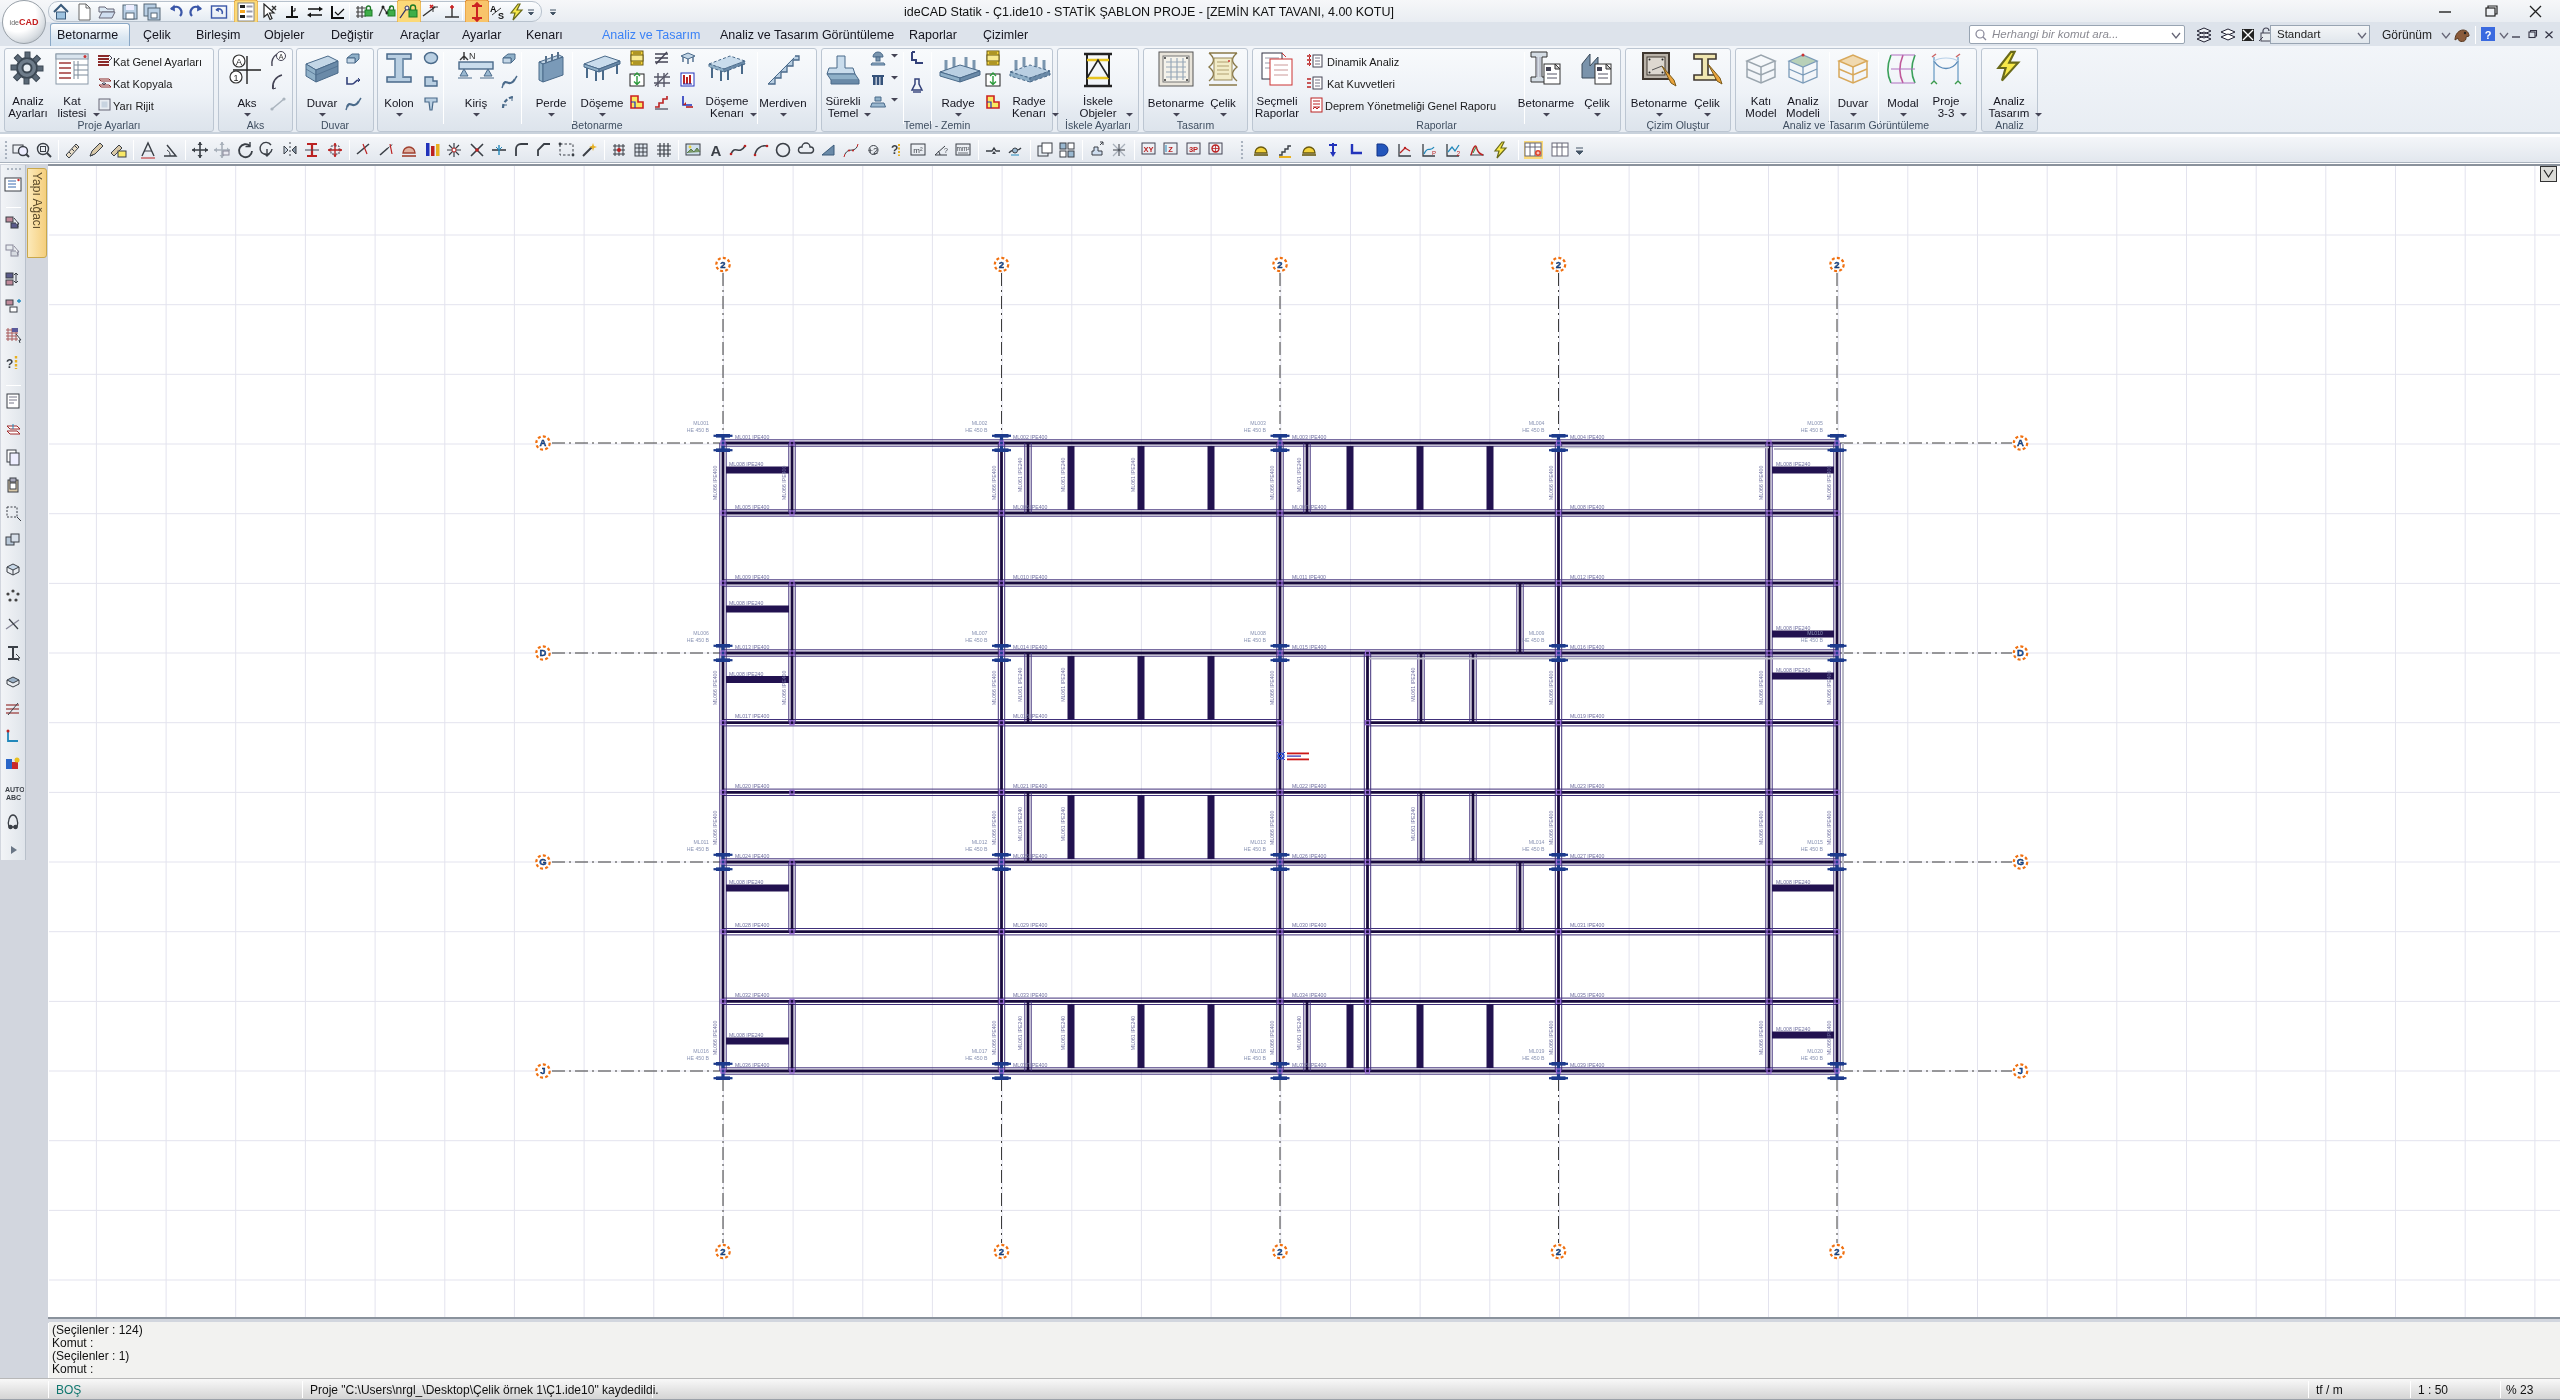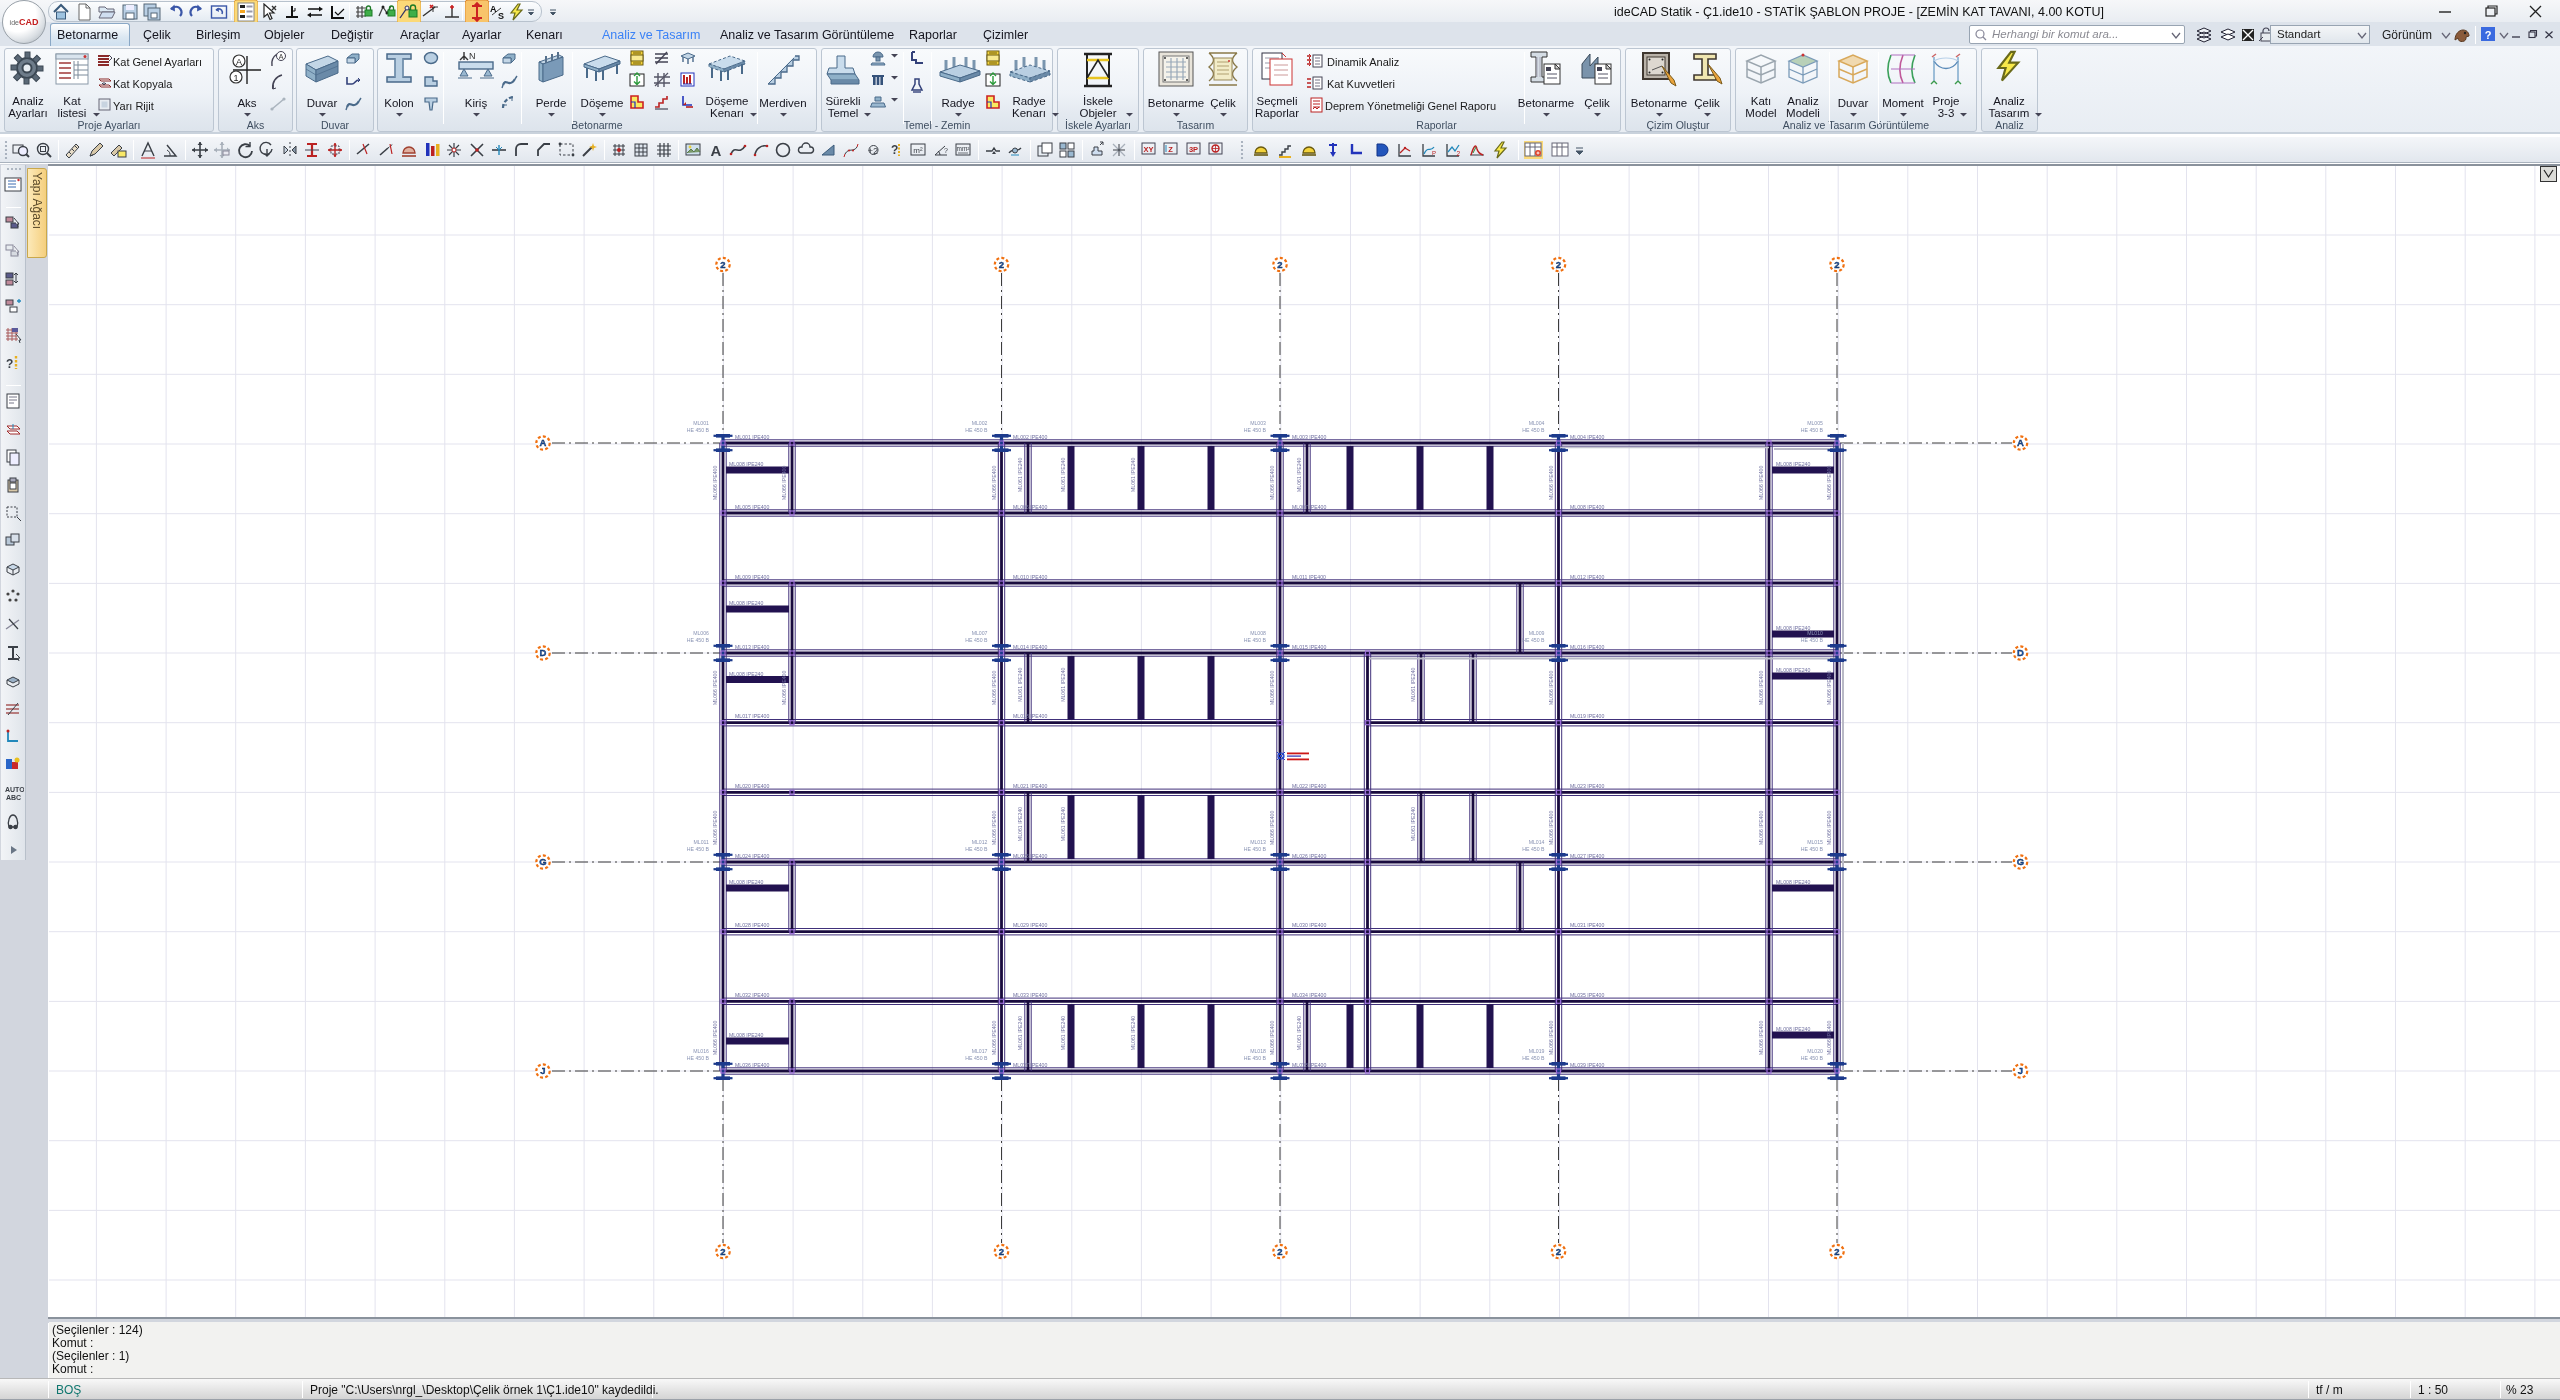--- a/index.html
+++ b/index.html
@@ -622,21 +622,21 @@
       <text x="2020.5" y="1074.4" font-family="Liberation Sans" font-size="9.5" font-weight="bold" text-anchor="middle" fill="#1a5ab8" stroke="#10203a" stroke-width="0.35">J</text>
       <g>
         <circle cx="1281" cy="756" r="3" fill="none" stroke="#2244cc" stroke-width="1.2"></circle>
         <path d="M1277 752 L1285 760 M1285 752 L1277 760" stroke="#2244cc" stroke-width="1"></path>
         <rect x="1287" y="752.5" width="22" height="1.8" fill="#cc1818"></rect>
         <rect x="1287" y="758.5" width="22" height="1.8" fill="#cc1818"></rect>
         <rect x="1287" y="755.5" width="14" height="1.2" fill="#2a2ab0"></rect>
       </g>
     </svg>
     <div style="position:absolute;left:0;top:0;width:2560px;height:22px;background:linear-gradient(#f6f7f9,#e9edf2)"></div>
-    <div style="position:absolute;left:904px;width:1200px;text-align:right;top:5px;font: normal 12.5px 'Liberation Sans',sans-serif;color:#111;white-space:nowrap">ideCAD Statik - Ç1.ide10 - STATİK ŞABLON PROJE - [ZEMİN KAT TAVANI,  4.00 KOTU]</div>
+    <div style="position:absolute;left:904px;width:1200px;text-align:left;top:5px;font: normal 12.5px 'Liberation Sans',sans-serif;color:#111;white-space:nowrap">ideCAD Statik - Ç1.ide10 - STATİK ŞABLON PROJE - [ZEMİN KAT TAVANI,  4.00 KOTU]</div>
     <svg style="position:absolute;left:2437px;top:5px" width="18" height="14" viewBox="0 0 18 14">
       <path d="M2 7 h12" stroke="#222" stroke-width="1.4"></path>
     </svg>
     <svg style="position:absolute;left:2482px;top:4px" width="18" height="15" viewBox="0 0 18 15">
       <rect x="4" y="4" width="9" height="8" fill="none" stroke="#222" stroke-width="1.2"></rect>
       <path d="M6 4 v-2 h9 v8 h-2" fill="none" stroke="#222" stroke-width="1.2"></path>
     </svg>
     <svg style="position:absolute;left:2527px;top:4px" width="18" height="15" viewBox="0 0 18 15">
       <path d="M3 2 L14 13 M14 2 L3 13" stroke="#222" stroke-width="1.3"></path>
     </svg>
@@ -1280,21 +1280,21 @@
     </svg>
     <div style="position:absolute;left:1878px;top:52px;width:1px;height:72px;background:#b7c0cb;border-right:1px solid #fff"></div>
     <svg style="position:absolute;left:1883px;top:49px" width="40" height="40" viewBox="0 0 40 40">
       <g fill="none">
         <path d="M8 6 C4 16 4 26 8 34" stroke="#3aa05a" stroke-width="1.6"></path>
         <path d="M20 6 C16 16 16 26 20 34" stroke="#c05a9a" stroke-width="1.6"></path>
         <path d="M32 6 C28 16 28 26 32 34" stroke="#3aa05a" stroke-width="1.6"></path>
         <path d="M8 6 h24 M8 20 h24 M8 34 h24" stroke="#b070c0" stroke-width="1.2"></path>
       </g>
     </svg>
-    <div style="position:absolute;left:1833px;top:97px;width:140px;text-align:center;font:11.5px &quot;Liberation Sans&quot;,sans-serif;color:#15151f">Moment</div>
+    <div style="position:absolute;left:1833px;top:97px;width:140px;text-align:center;font:11.5px &quot;Liberation Sans&quot;,sans-serif;color:#15151f">Modal</div>
     <svg style="position:absolute;left:1899px;top:112px" width="9" height="6" viewBox="0 0 9 6">
       <path d="M1 1 L4.5 4.5 L8 1 z" fill="#445"></path>
     </svg>
     <svg style="position:absolute;left:1926px;top:49px" width="40" height="40" viewBox="0 0 40 40">
       <g fill="none">
         <path d="M8 8 v24 M32 8 v24" stroke="#88b0d0" stroke-width="1.6"></path>
         <path d="M8 12 c6 10 18 10 24 0" stroke="#5a8ab8" stroke-width="1.4"></path>
         <path d="M8 12 c6 -4 18 -4 24 0" stroke="#b8d0e8" stroke-width="1.2"></path>
         <path d="M6 8 l4 -3 M30 8 l4 -3" stroke="#c66" stroke-width="1.5"></path>
         <path d="M8 32 l-3 3 m3 -3 l3 3 M32 32 l-3 3 m3 -3 l3 3" stroke="#3a9a4a" stroke-width="1.4"></path>

